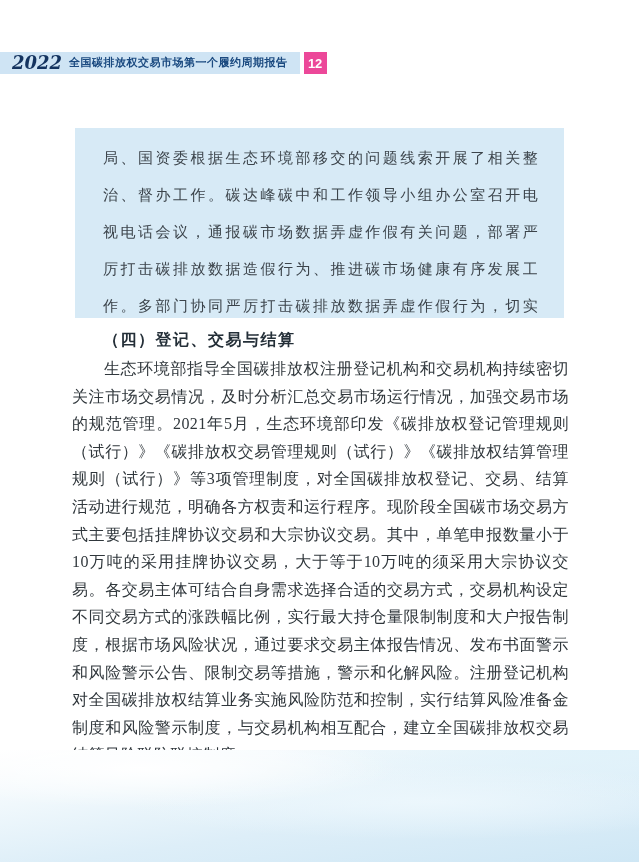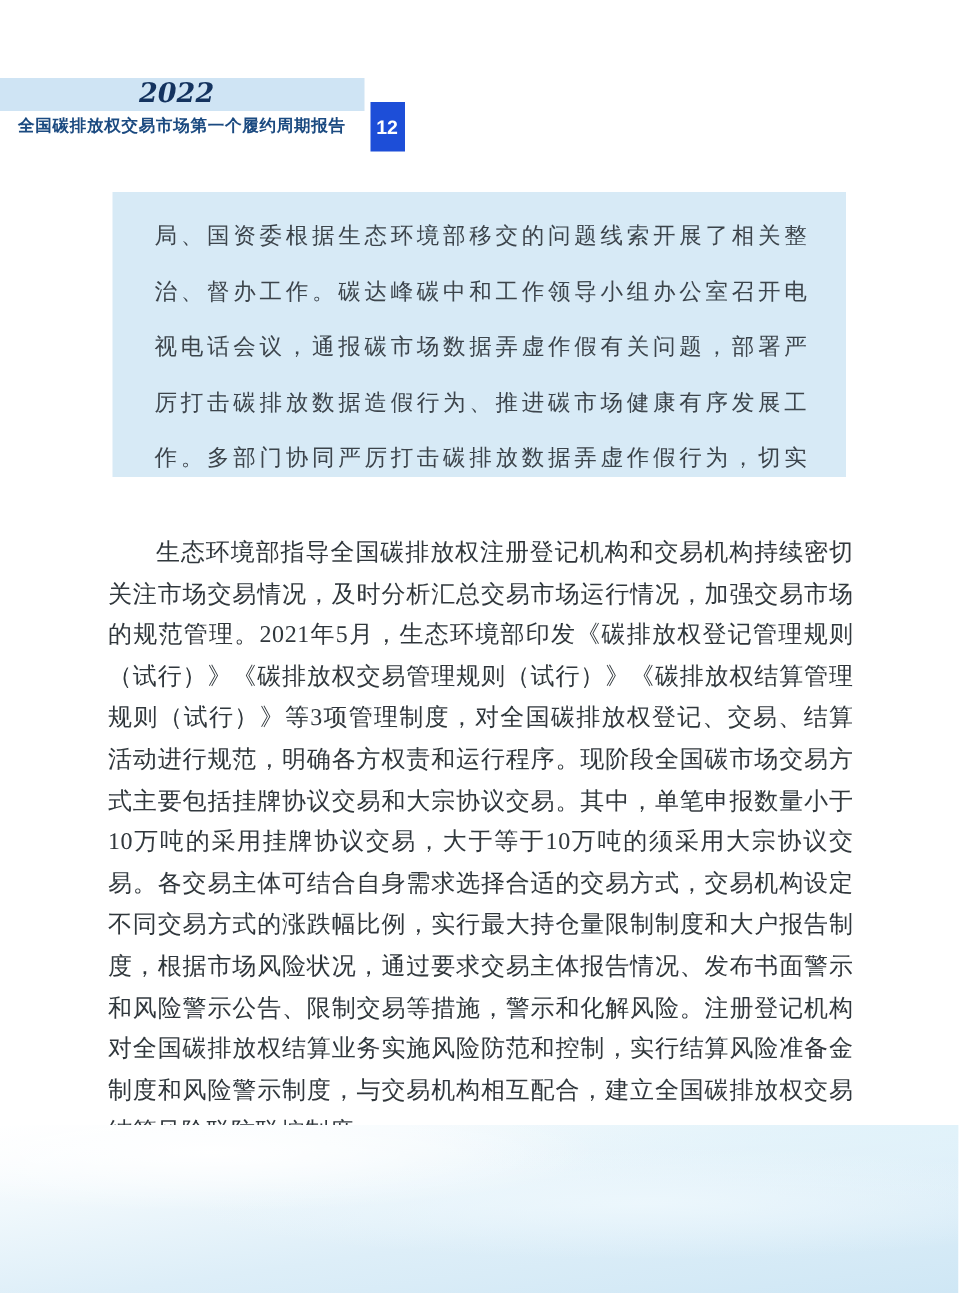--- a/index.html
+++ b/index.html
@@ -23,52 +23,50 @@
     height: 22px;
     display: flex;
     align-items: stretch;
   }
   .header-band {
     display: flex;
     align-items: center;
     background: #cfe4f4;
     height: 22px;
     padding: 0 12px 0 12px;
-    flex-direction: column;
   }
   .report-year {
     font-family: "DejaVu Serif", serif;
     font-style: italic;
     font-weight: bold;
     font-size: 18px;
     color: #14335f;
     margin-right: 7px;
     line-height: 22px;
   }
   .report-title {
     font-family: Liberation Mono, monospace;
     font-weight: bold;
     font-size: 11px;
     color: #1b4a80;
     letter-spacing: 0.5px;
     line-height: 22px;
     white-space: nowrap;
   }
   .page-number-badge {
-    width: 23px; height: 33px;
+    width: 23px; height: 22px;
     margin-left: 4px;
-    background: #1d4ed8;
+    background: #ec4899;
     color: #ffffff;
     display: flex;
     align-items: center;
     justify-content: center;
     font-family: "Liberation Sans", "DejaVu Sans", sans-serif;
     font-weight: bold;
     font-size: 13px;
-    margin-top: 16px;
   }
 
   
   .callout-box {
     position: absolute;
     left: 75px; top: 128px;
     width: 489px; height: 190px;
     background: #d7eaf6;
     padding: 12px 24px 0 28px;
     overflow: hidden;
@@ -124,18 +122,19 @@
       <span class="report-year">2022</span>
       <span class="report-title">全国碳排放权交易市场第一个履约周期报告</span>
     </div>
     <div class="page-number-badge">12</div>
   </div>
 
   <div class="callout-box">
     <div class="callout-text">局、国资委根据生态环境部移交的问题线索开展了相关整治、督办工作。碳达峰碳中和工作领导小组办公室召开电视电话会议，通报碳市场数据弄虚作假有关问题，部署严厉打击碳排放数据造假行为、推进碳市场健康有序发展工作。多部门协同严厉打击碳排放数据弄虚作假行为，切实发挥警示震慑作用，产生了积极的社会影响。</div>
   </div>
 
+  <div class="section-heading">（四）登记、交易与结算</div>
 
   <div class="body-paragraph">生态环境部指导全国碳排放权注册登记机构和交易机构持续密切关注市场交易情况，及时分析汇总交易市场运行情况，加强交易市场的规范管理。2021年5月，生态环境部印发《碳排放权登记管理规则（试行）》《碳排放权交易管理规则（试行）》《碳排放权结算管理规则（试行）》等3项管理制度，对全国碳排放权登记、交易、结算活动进行规范，明确各方权责和运行程序。现阶段全国碳市场交易方式主要包括挂牌协议交易和大宗协议交易。其中，单笔申报数量小于10万吨的采用挂牌协议交易，大于等于10万吨的须采用大宗协议交易。各交易主体可结合自身需求选择合适的交易方式，交易机构设定不同交易方式的涨跌幅比例，实行最大持仓量限制制度和大户报告制度，根据市场风险状况，通过要求交易主体报告情况、发布书面警示和风险警示公告、限制交易等措施，警示和化解风险。注册登记机构对全国碳排放权结算业务实施风险防范和控制，实行结算风险准备金制度和风险警示制度，与交易机构相互配合，建立全国碳排放权交易结算风险联防联控制度。</div>
 
   <div class="footer-wave"></div>
 
 </div>
 
 </body></html>

